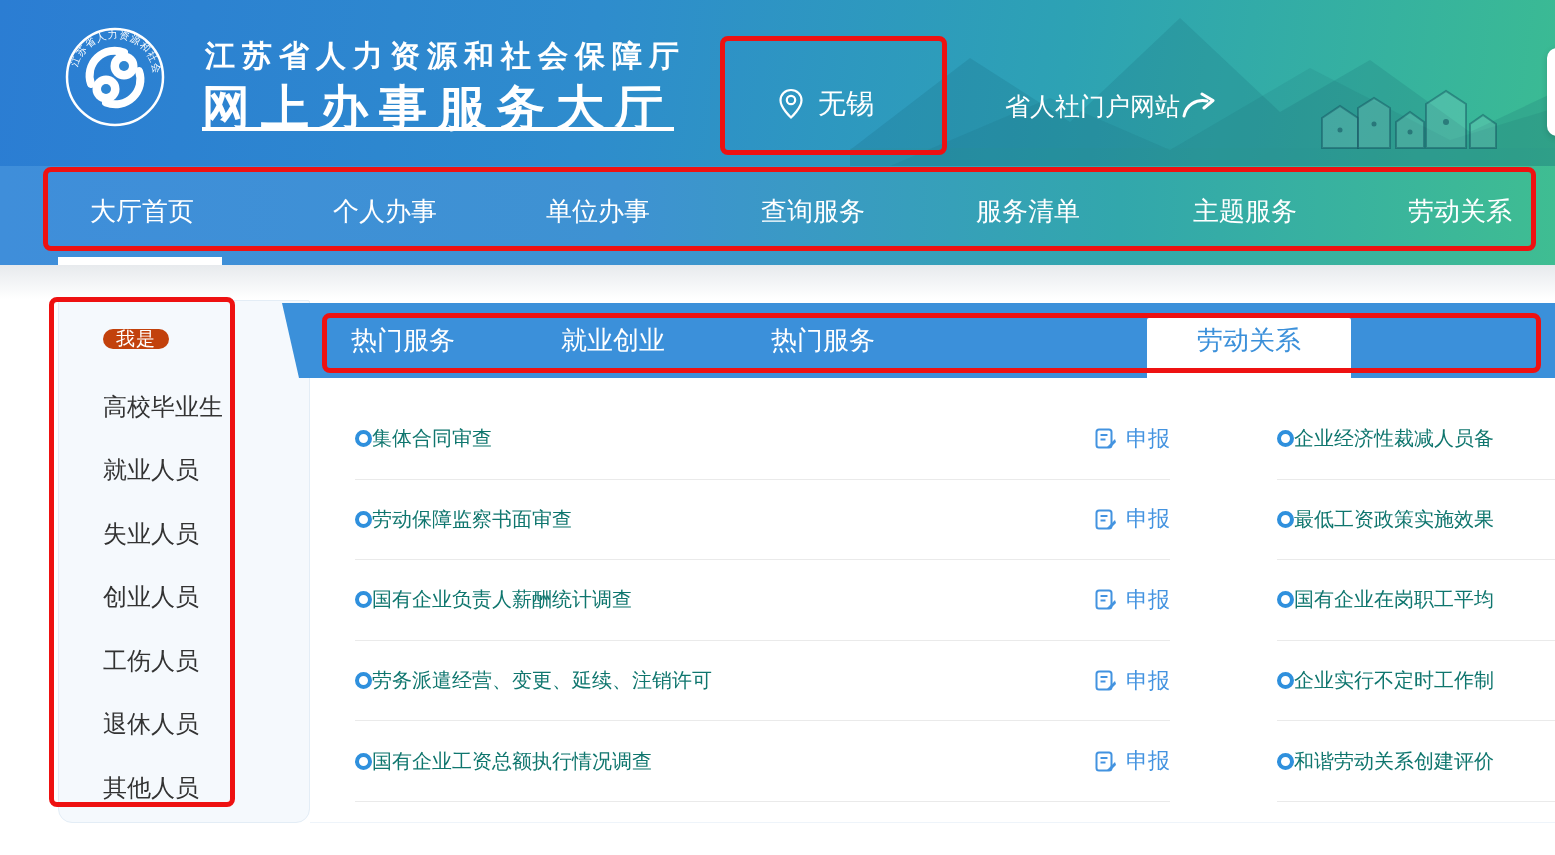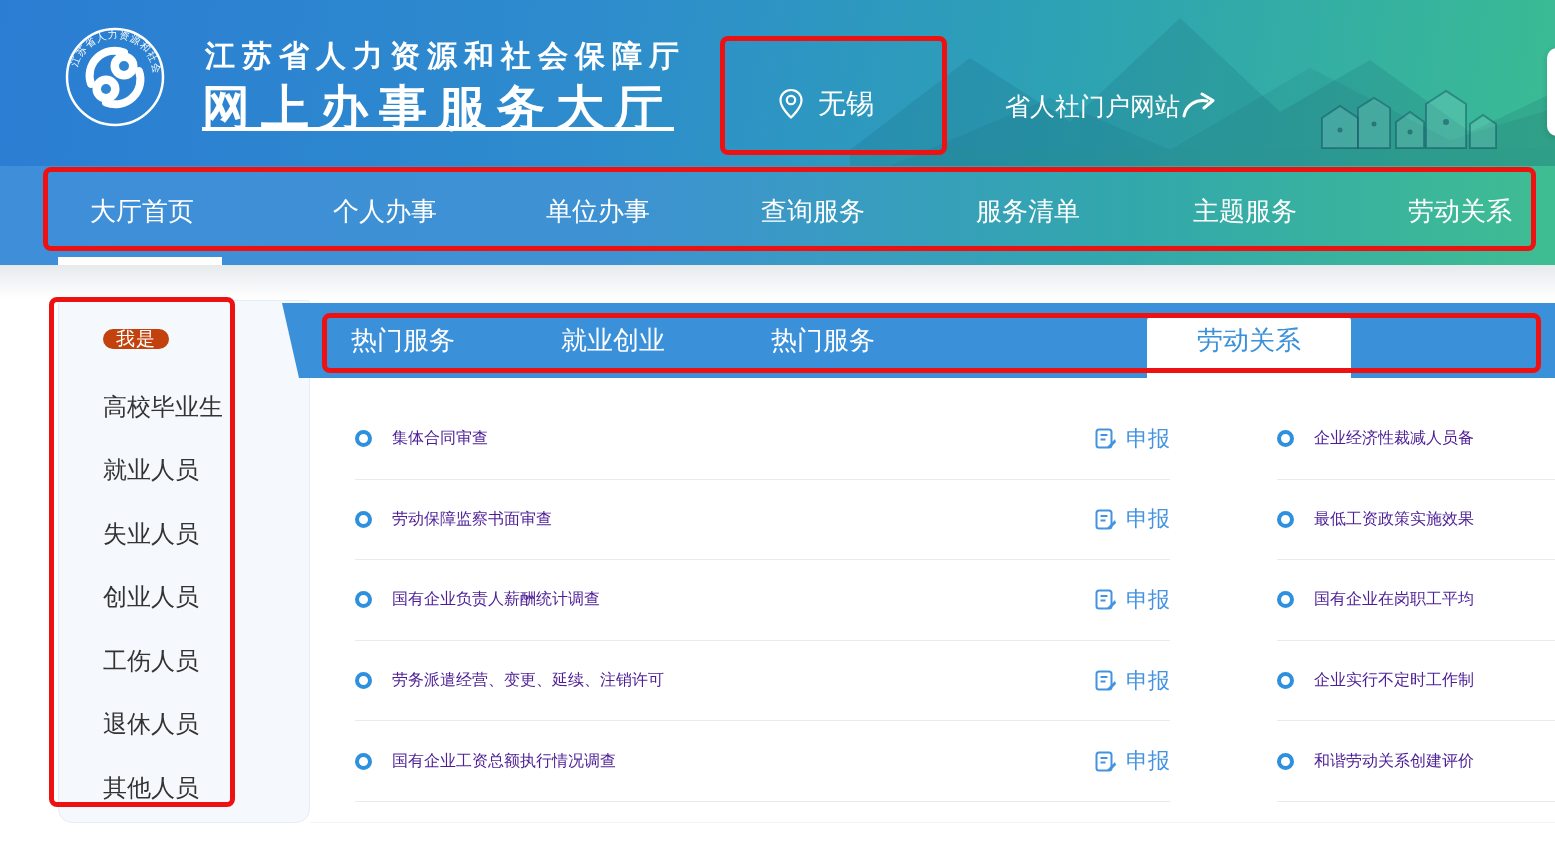--- a/index.html
+++ b/index.html
@@ -41,21 +41,21 @@
     color:#fff;font-size:26px;white-space:nowrap;cursor:pointer;z-index:3;text-align:right;}
   #active-tab-bg{left:1147px;top:318px;width:204px;height:77px;background:#fff;z-index:2;border-radius:2px;}
   .tab-item.active{color:#3b90da;}
 
   
   .svc-col{position:absolute;top:399px;}
   #svc-left{left:355px;width:815px;}
   #svc-right{left:1277px;width:300px;}
   .svc-row{height:80.6px;display:flex;align-items:center;border-bottom:1px solid #eaeaea;box-sizing:border-box;}
   .bullet{width:9px;height:9px;border:4.5px solid #2f90dd;border-radius:50%;background:#fff;flex:0 0 auto;}
-  .svc-title{margin-left:20px;color:#4c1d95;font-size:16px;white-space:nowrap;cursor:pointer;}
+  .svc-title{color:#0f766e;font-size:20px;white-space:nowrap;cursor:pointer;}
   .apply{margin-left:auto;display:flex;align-items:center;gap:9px;color:#4393e0;font-size:22px;cursor:pointer;white-space:nowrap;}
   #content-bottom-line{left:310px;top:822px;width:1245px;height:1px;background:#eef4fa;}
 
   
   .anno{position:absolute;border:5px solid #ee1111;border-radius:8px;z-index:10;pointer-events:none;box-sizing:border-box;}
   #anno-location{left:720px;top:36px;width:227px;height:119px;}
   #anno-nav{left:43px;top:167px;width:1493px;height:84px;}
   #anno-sidebar{left:49px;top:297px;width:186px;height:510px;}
   #anno-tabs{left:322px;top:313px;width:1219px;height:60px;z-index:12;}
 

